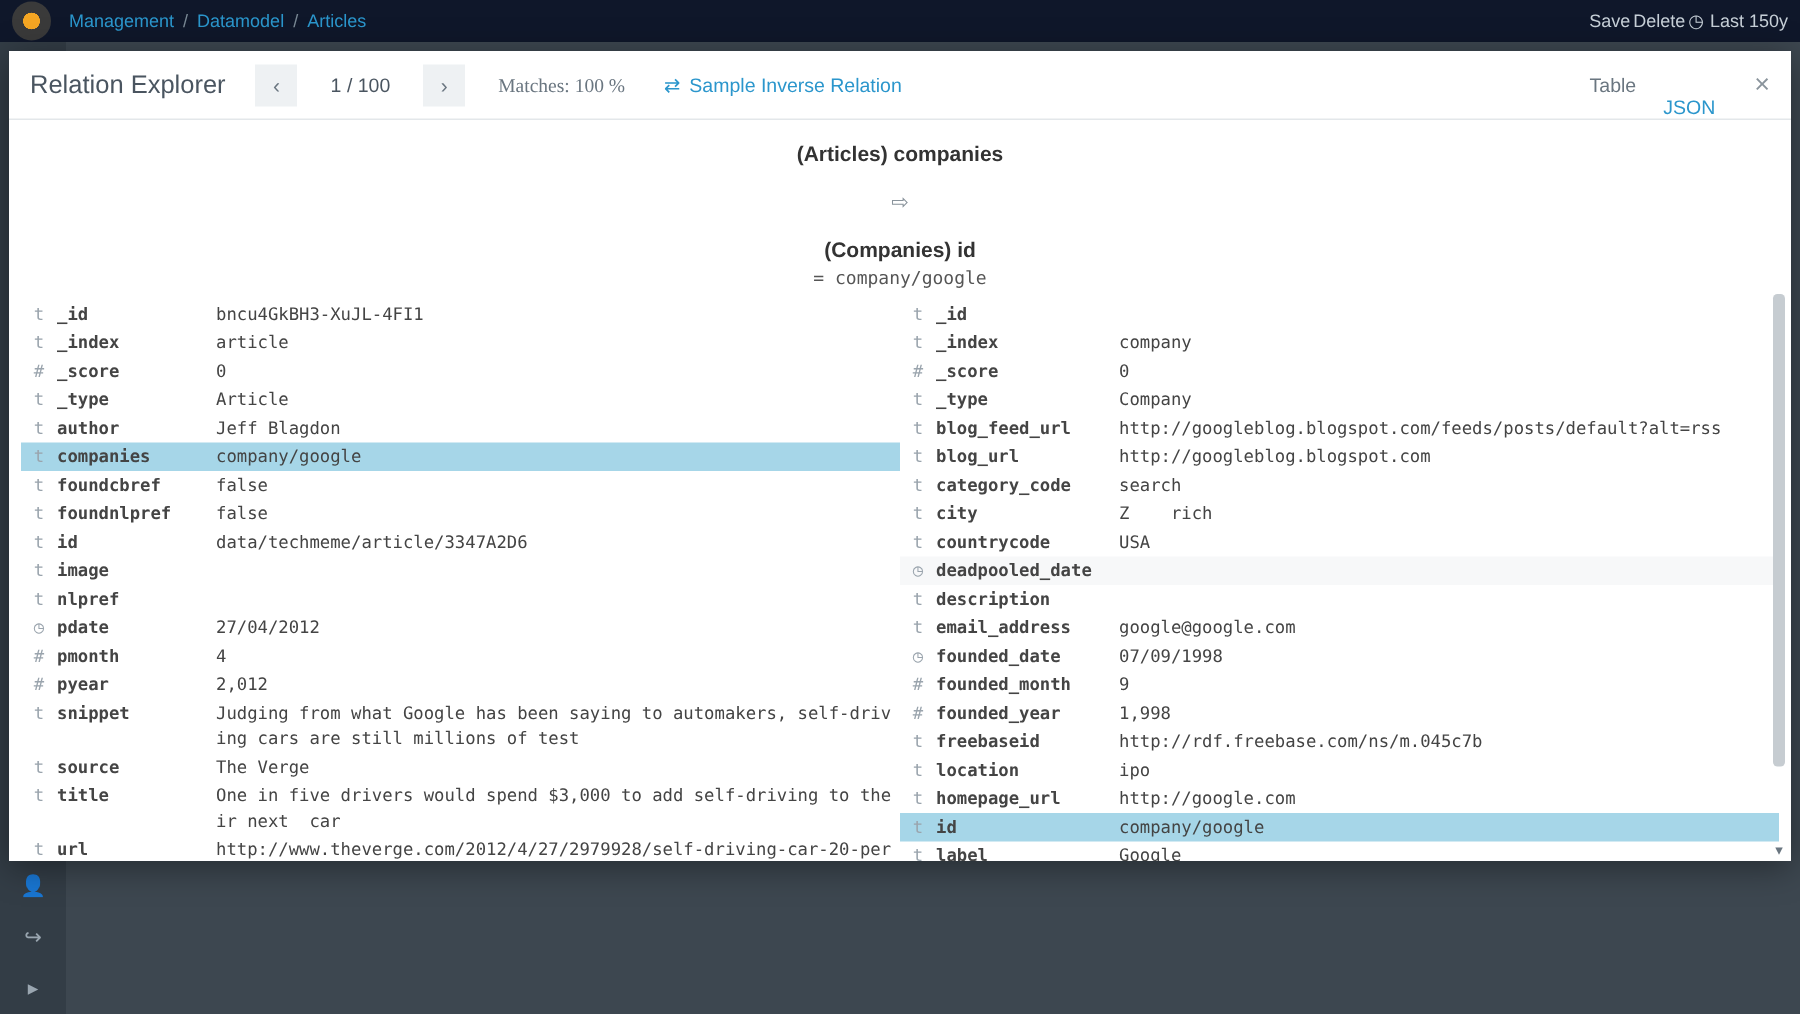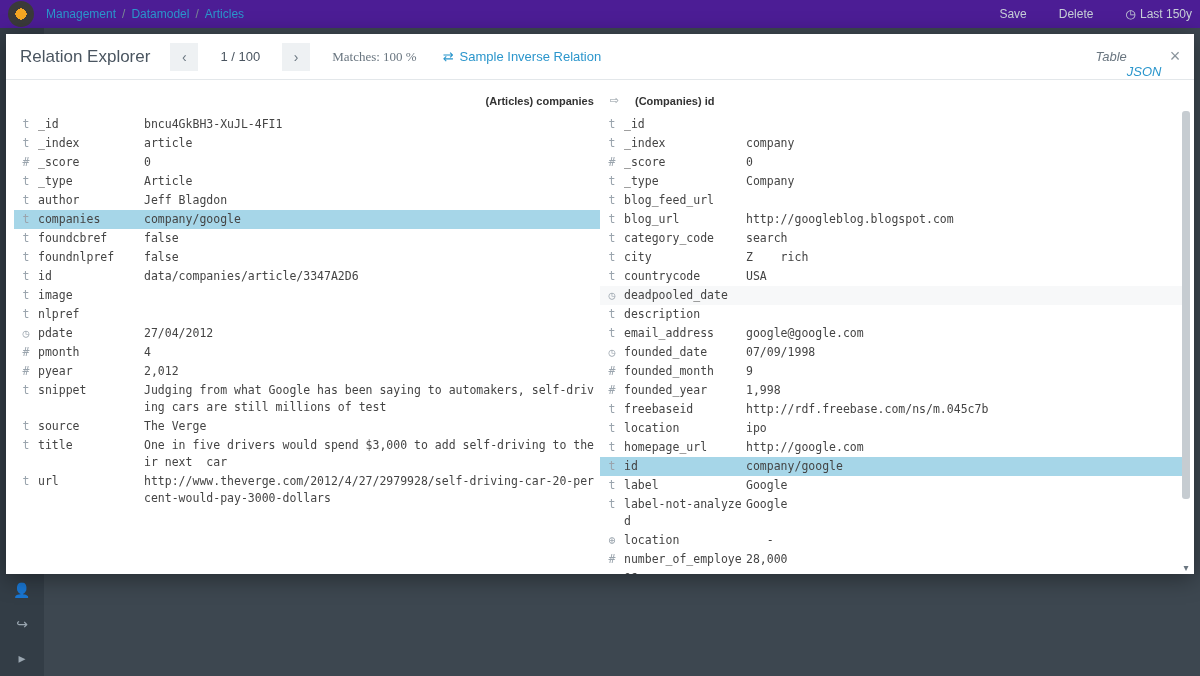--- a/index.html
+++ b/index.html
@@ -9,40 +9,40 @@
     background: #3d4750;
     width: 1200px;
     height: 676px;
     overflow: hidden;
     position: relative;
     color: #333;
   }
   
   .appbar {
     height: 28px;
-    background: #4c1d95;
+    background: #0f172a;
     display: flex;
     align-items: center;
     padding: 0 8px;
     color: #b0c0cc;
     font-size: 12px;
     justify-content: space-between;
   }
   .appbar .left { display:flex; align-items:center; gap:0; }
   .appbar .logo {
     width: 26px; height:26px; border-radius:50%;
     background: radial-gradient(circle,#f5a623 30%, #3a3a3a 31%);
     margin-right: 12px;
     display:flex; align-items:center; justify-content:center;
     font-weight:bold; color:#3a3a3a;
   }
   .breadcrumbs { display:flex; gap:6px; align-items:center; }
   .breadcrumbs a { color:#2b96cc; text-decoration:none; cursor:pointer; }
   .breadcrumbs .sep { color:#7a8995; }
-  .appbar .right { display:flex; align-items:center; gap:32px; color:#c7d0d8;}
+  .appbar .right { display:flex; align-items:center; gap:2px; color:#c7d0d8;}
   .appbar .right .act { cursor:pointer; }
   .appbar .right .time { display:flex; align-items:center; gap:4px;}
   .ticon { font-family: Arial; }
   
   .sidestrip {
     position:absolute; left:0; top:28px; bottom:0; width:44px;
     background:#333d46;
     display:flex; flex-direction:column; justify-content:flex-end; align-items:center;
     padding-bottom:10px; gap:18px;
   }
@@ -63,47 +63,47 @@
   .modal-title { font-size:17px; color:#4a5560; font-weight:400; margin-right:8px; }
   .pager { display:flex; align-items:center; gap:0; }
   .pager .btn {
     width:28px; height:28px; background:#eef1f3; display:flex; align-items:center; justify-content:center;
     color:#6a7680; cursor:pointer; font-size:14px;
   }
   .pager .counter { padding:0 22px; color:#4a5560; font-size:13px;}
   .matches { color:#6a7680; margin-left:10px; font-size:13px;font-family:Liberation Serif, serif;}
   .sample { color:#2b96cc; display:flex; align-items:center; gap:6px; margin-left:14px; cursor:pointer; font-size:13px;}
   .spacer { flex:1; }
-  .viewtoggle { display:flex; align-items:center; color:#6a7680;font-style:italic;}
+  .viewtoggle { display:flex; align-items:center; gap:18px; color:#6a7680;}
   .viewtoggle .active { color:#2b96cc;margin-top:30px; }
   .viewtoggle span { cursor:pointer; }
   .closex { color:#8a949c; font-size:18px; cursor:pointer; margin-left:8px;}
   
   .rel-title {
     text-align:center; padding:14px 0 4px 0;
   }
-  .rel-title .row1 { font-weight:700; color:#333; font-size:11px; display:flex; justify-content:center; gap:16px; align-items:center;}
+  .rel-title .row1 { font-weight:700; color:#333; font-size:14px; display:flex; justify-content:center; gap:16px; align-items:center;flex-direction:column;}
   .rel-title .arrow { color:#8a949c; font-weight:400; }
   .rel-title .row2 { font-family: "Lucida Console", Monaco, monospace; font-size:12px; color:#555; margin-top:4px;}
   
   .cols {
     flex:1; display:flex; overflow:hidden; padding:4px 8px 0 8px; gap:0;
     position:relative;
   }
   .col { flex:1; overflow-y:auto; overflow-x:hidden; }
   .col::-webkit-scrollbar{width:0;}
   .row {
     display:flex; align-items:flex-start; padding:1px 4px; min-height:18px;
     font-family:"Lucida Console", Monaco, monospace; font-size:11.5px;
     color:#444; line-height:17px;
   }
   .row.alt { background:#f7f8f9; }
   .row.hl  { background:#a6d6e8; }
   .typecell { width:16px; color:#9aa4ad; text-align:center; flex:none;}
-  .keycell  { width:106px; flex:none; color:#444; padding-left:4px; word-break:break-all;}
+  .keycell  { width:106px; flex:none; color:#444; padding-left:4px; word-break:break-all;font-weight:bold;}
   .col.right .keycell { width:122px; }
   .valcell  { flex:1; color:#444; padding-left:4px; word-break:break-all; white-space:pre-wrap;}
   
   .scrollbar {
     position:absolute; right:2px; top:0; bottom:0; width:12px;
   }
   .scrollbar .track { position:absolute; top:0; bottom:12px; left:0; right:0;}
   .scrollbar .thumb { position:absolute; top:0; height:86%; left:2px; right:2px; background:#c6ccd1; border-radius:3px;}
   .scrollbar .darrow { position:absolute; bottom:0; left:0; right:0; height:12px; color:#6a7680; text-align:center; font-size:10px; line-height:12px;}
 </style>
@@ -165,20 +165,21 @@
       </span>
     </div>
   </div>
 
   <div class="rel-title">
     <div class="row1">
       <span>(Articles) companies</span>
       <span class="arrow">⇨</span>
       <span>(Companies) id</span>
     </div>
+    <div class="row2">= company/google</div>
   </div>
 
   <div class="cols">
     <div class="col" id="left-col">
         <div class="row">
           <span class="typecell">t</span>
           <span class="keycell">_id</span>
           <span class="valcell">bncu4GkBH3-XuJL-4FI1</span>
         </div>
         <div class="row">
@@ -212,21 +213,21 @@
           <span class="valcell">false</span>
         </div>
         <div class="row">
           <span class="typecell">t</span>
           <span class="keycell">foundnlpref</span>
           <span class="valcell">false</span>
         </div>
         <div class="row">
           <span class="typecell">t</span>
           <span class="keycell">id</span>
-          <span class="valcell">data/companies/article/3347A2D6</span>
+          <span class="valcell">data/techmeme/article/3347A2D6</span>
         </div>
         <div class="row">
           <span class="typecell">t</span>
           <span class="keycell">image</span>
           <span class="valcell"></span>
         </div>
         <div class="row">
           <span class="typecell">t</span>
           <span class="keycell">nlpref</span>
           <span class="valcell"></span>
@@ -283,20 +284,21 @@
           <span class="valcell">0</span>
         </div>
         <div class="row">
           <span class="typecell">t</span>
           <span class="keycell">_type</span>
           <span class="valcell">Company</span>
         </div>
         <div class="row">
           <span class="typecell">t</span>
           <span class="keycell">blog_feed_url</span>
+          <span class="valcell">http://googleblog.blogspot.com/feeds/posts/default?alt=rss</span>
         </div>
         <div class="row">
           <span class="typecell">t</span>
           <span class="keycell">blog_url</span>
           <span class="valcell">http://googleblog.blogspot.com</span>
         </div>
         <div class="row">
           <span class="typecell">t</span>
           <span class="keycell">category_code</span>
           <span class="valcell">search</span>

